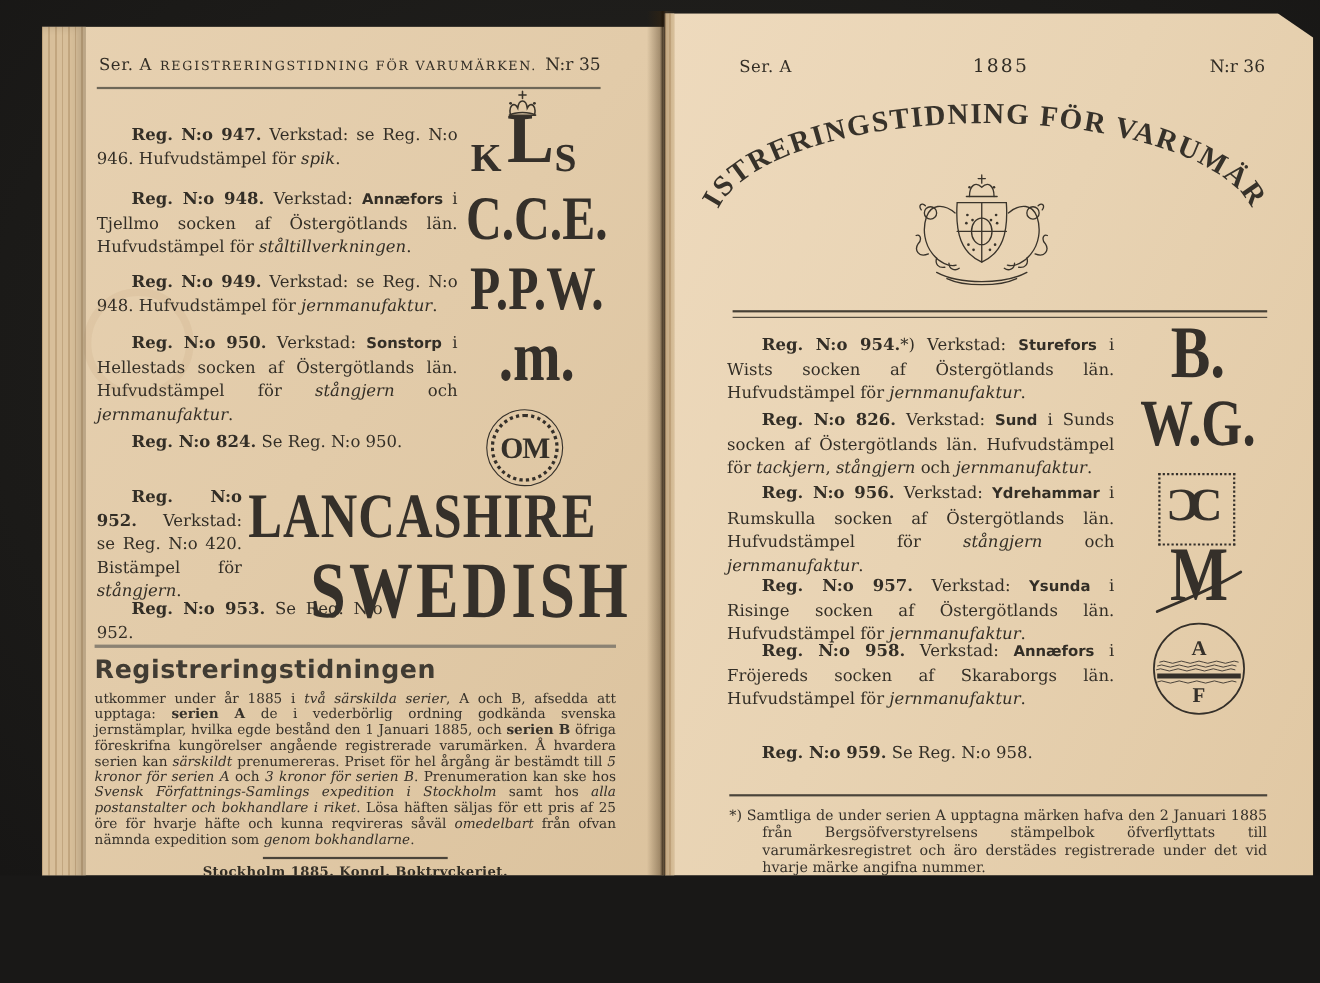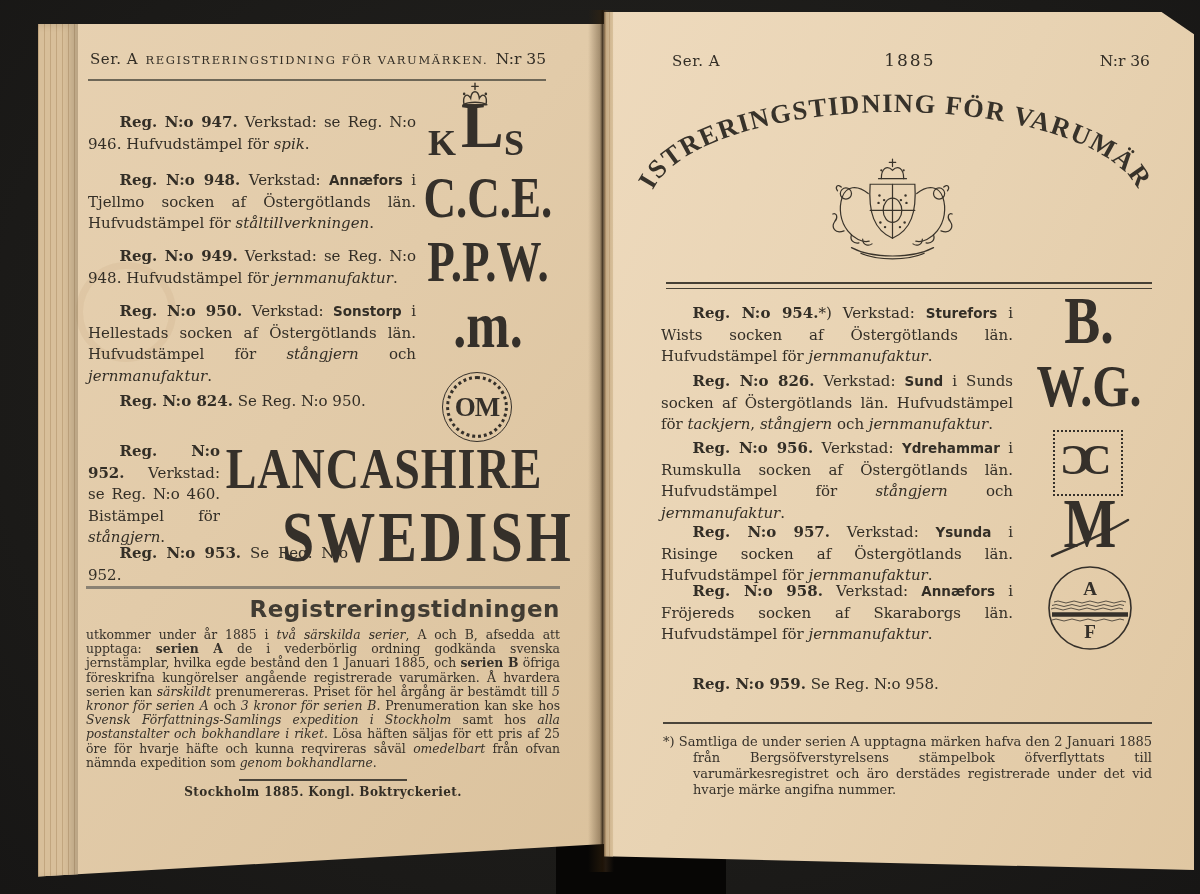--- a/index.html
+++ b/index.html
@@ -1,16 +1,16 @@
 <!DOCTYPE html>
 <html><head>
 <meta charset="utf-8">
 <style>
   html,body{margin:0;padding:0;background:#191817;}
-  #stage{position:relative;width:1200px;height:894px;overflow:hidden;
+  #stage{position:relative;width:1200px;height:796px;overflow:hidden;
          background:radial-gradient(ellipse at 50% 42%, #242320 0%, #1b1a18 72%, #171615 100%);
          font-family:"DejaVu Serif", serif;color:#322d25;}
   
   .page{position:absolute;box-shadow:0 4px 14px rgba(0,0,0,.55);}
   #page-left{left:38px;top:24px;width:566px;height:856px;
      background:linear-gradient(128deg,#e7d1b1 0%,#e2cba9 45%,#dbc29d 100%);
      clip-path:polygon(0 0,100% 0,100% 95.8%,0 99.6%);}
   #page-right{left:604px;top:12px;width:590px;height:858px;
      background:linear-gradient(115deg,#eedabd 0%,#e8d3b3 45%,#e0c7a2 100%);
      clip-path:polygon(0 0,94.5% 0,100% 2.6%,100% 100%,0 98.4%);}
@@ -42,21 +42,21 @@
   #e947{top:112px} #e948{top:170px} #e949{top:246px} #e950{top:301px}
   #e951{top:391px} #e952{top:441px;width:132px;} #e953{top:543px;width:260px;}
   #e954{top:303px} #e955{top:371px} #e956{top:438px}
   #e957{top:522px} #e958{top:581px} #e959{top:674px}
   .seg-b{font-weight:700;}
   .seg-i{font-style:italic;}
   .seg-bs{font-family:"DejaVu Sans",sans-serif;font-weight:700;font-size:.9em;}
   
   #notice{position:absolute;left:86px;top:586px;width:474px;z-index:4;}
   #notice .topline{height:3px;background:#8b8273;margin-bottom:7px;}
-  #notice h2{margin:2px 0 6px;text-align:right;font-family:"DejaVu Sans",sans-serif;
+  #notice h2{margin:2px 0 6px;text-align:left;font-family:"DejaVu Sans",sans-serif;
      font-weight:700;font-size:23px;letter-spacing:.5px;color:#413c33;}
   #notice .body{font-size:12.4px;line-height:14.2px;text-align:justify;color:#36312a;}
   #notice .shortline{width:168px;height:1.5px;background:#4a443a;margin:9px auto 4px;}
   #notice .imprint{text-align:center;font-size:12px;font-weight:700;letter-spacing:.4px;}
   
   #footnote{position:absolute;left:663px;top:722px;width:489px;z-index:4;}
   #footnote .topline{height:1.5px;background:#4a443a;margin-bottom:10px;}
   #footnote .fn-body{font-size:13px;line-height:16px;text-align:justify;
      padding-left:30px;text-indent:-30px;color:#36312a;}
   
@@ -118,21 +118,21 @@
     <span class="mid">REGISTRERINGSTIDNING FÖR VARUMÄRKEN.</span>
     <span class="nr">N:r 35</span>
   </div>
   <div id="rule-left-hdr"></div>
 
   <div class="entry" id="e947"><span class="seg-b">Reg. N:o 947.</span><span> Verkstad: se Reg. N:o 946. Hufvudstämpel för </span><span class="seg-i">spik</span><span>.</span></div>
   <div class="entry" id="e948"><span class="seg-b">Reg. N:o 948.</span><span> Verkstad: </span><span class="seg-bs">Annæfors</span><span> i Tjellmo socken af Östergötlands län. Hufvudstämpel för </span><span class="seg-i">ståltillverkningen</span><span>.</span></div>
   <div class="entry" id="e949"><span class="seg-b">Reg. N:o 949.</span><span> Verkstad: se Reg. N:o 948. Hufvudstämpel för </span><span class="seg-i">jernmanufaktur</span><span>.</span></div>
   <div class="entry" id="e950"><span class="seg-b">Reg. N:o 950.</span><span> Verkstad: </span><span class="seg-bs">Sonstorp</span><span> i Hellestads socken af Östergötlands län. Hufvudstämpel för </span><span class="seg-i">stångjern</span><span> och </span><span class="seg-i">jernmanufaktur</span><span>.</span></div>
   <div class="entry" id="e951"><span class="seg-b">Reg. N:o 824.</span><span> Se Reg. N:o 950.</span></div>
-  <div class="entry" id="e952"><span class="seg-b">Reg. N:o 952.</span><span> Verkstad: se Reg. N:o 460. Bistämpel för </span><span class="seg-i">stångjern</span><span>.</span></div>
+  <div class="entry" id="e952"><span class="seg-b">Reg. N:o 952.</span><span> Verkstad: se Reg. N:o 420. Bistämpel för </span><span class="seg-i">stångjern</span><span>.</span></div>
   <div class="entry" id="e953"><span class="seg-b">Reg. N:o 953.</span><span> Se Reg. N:o 952.</span></div>
 
   <div class="mark" id="kls">
     <svg width="34" height="26" viewBox="0 0 30 24">
       <path class="ln" d="M5,21 C3,13 8,9 11,15 C12,7 18,7 19,15 C22,9 27,13 25,21 Z"></path>
       <path class="ln" d="M4,21 C9,18 21,18 26,21"></path>
       <path class="ln" d="M15,7 V1 M12,4 h6"></path>
       <circle class="dot" cx="5" cy="11" r="1.2"></circle>
         <circle class="dot" cx="25" cy="11" r="1.2"></circle>
     </svg>

